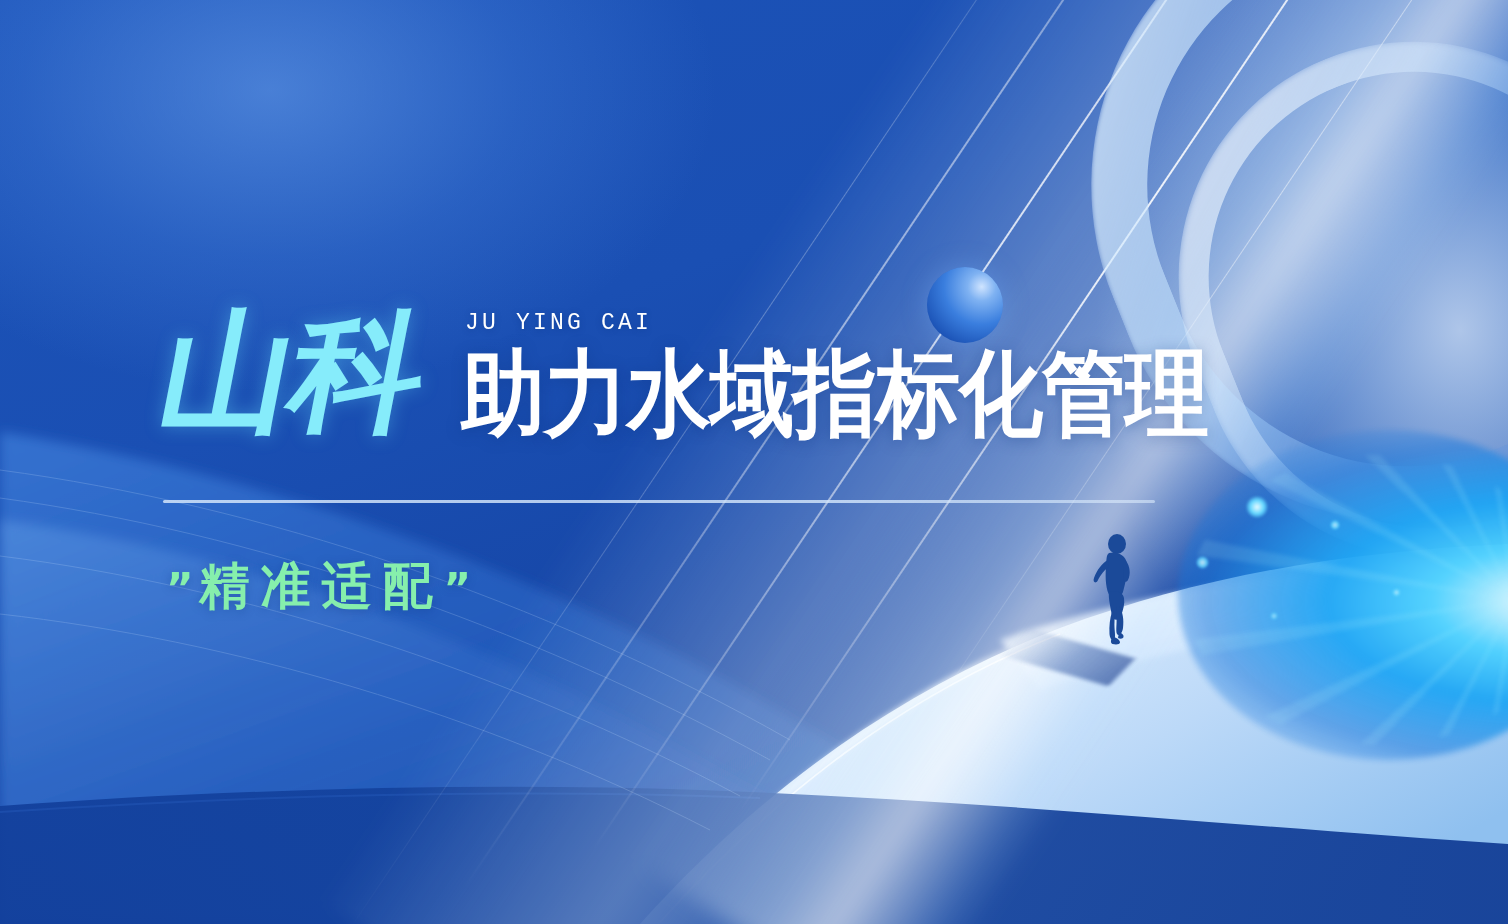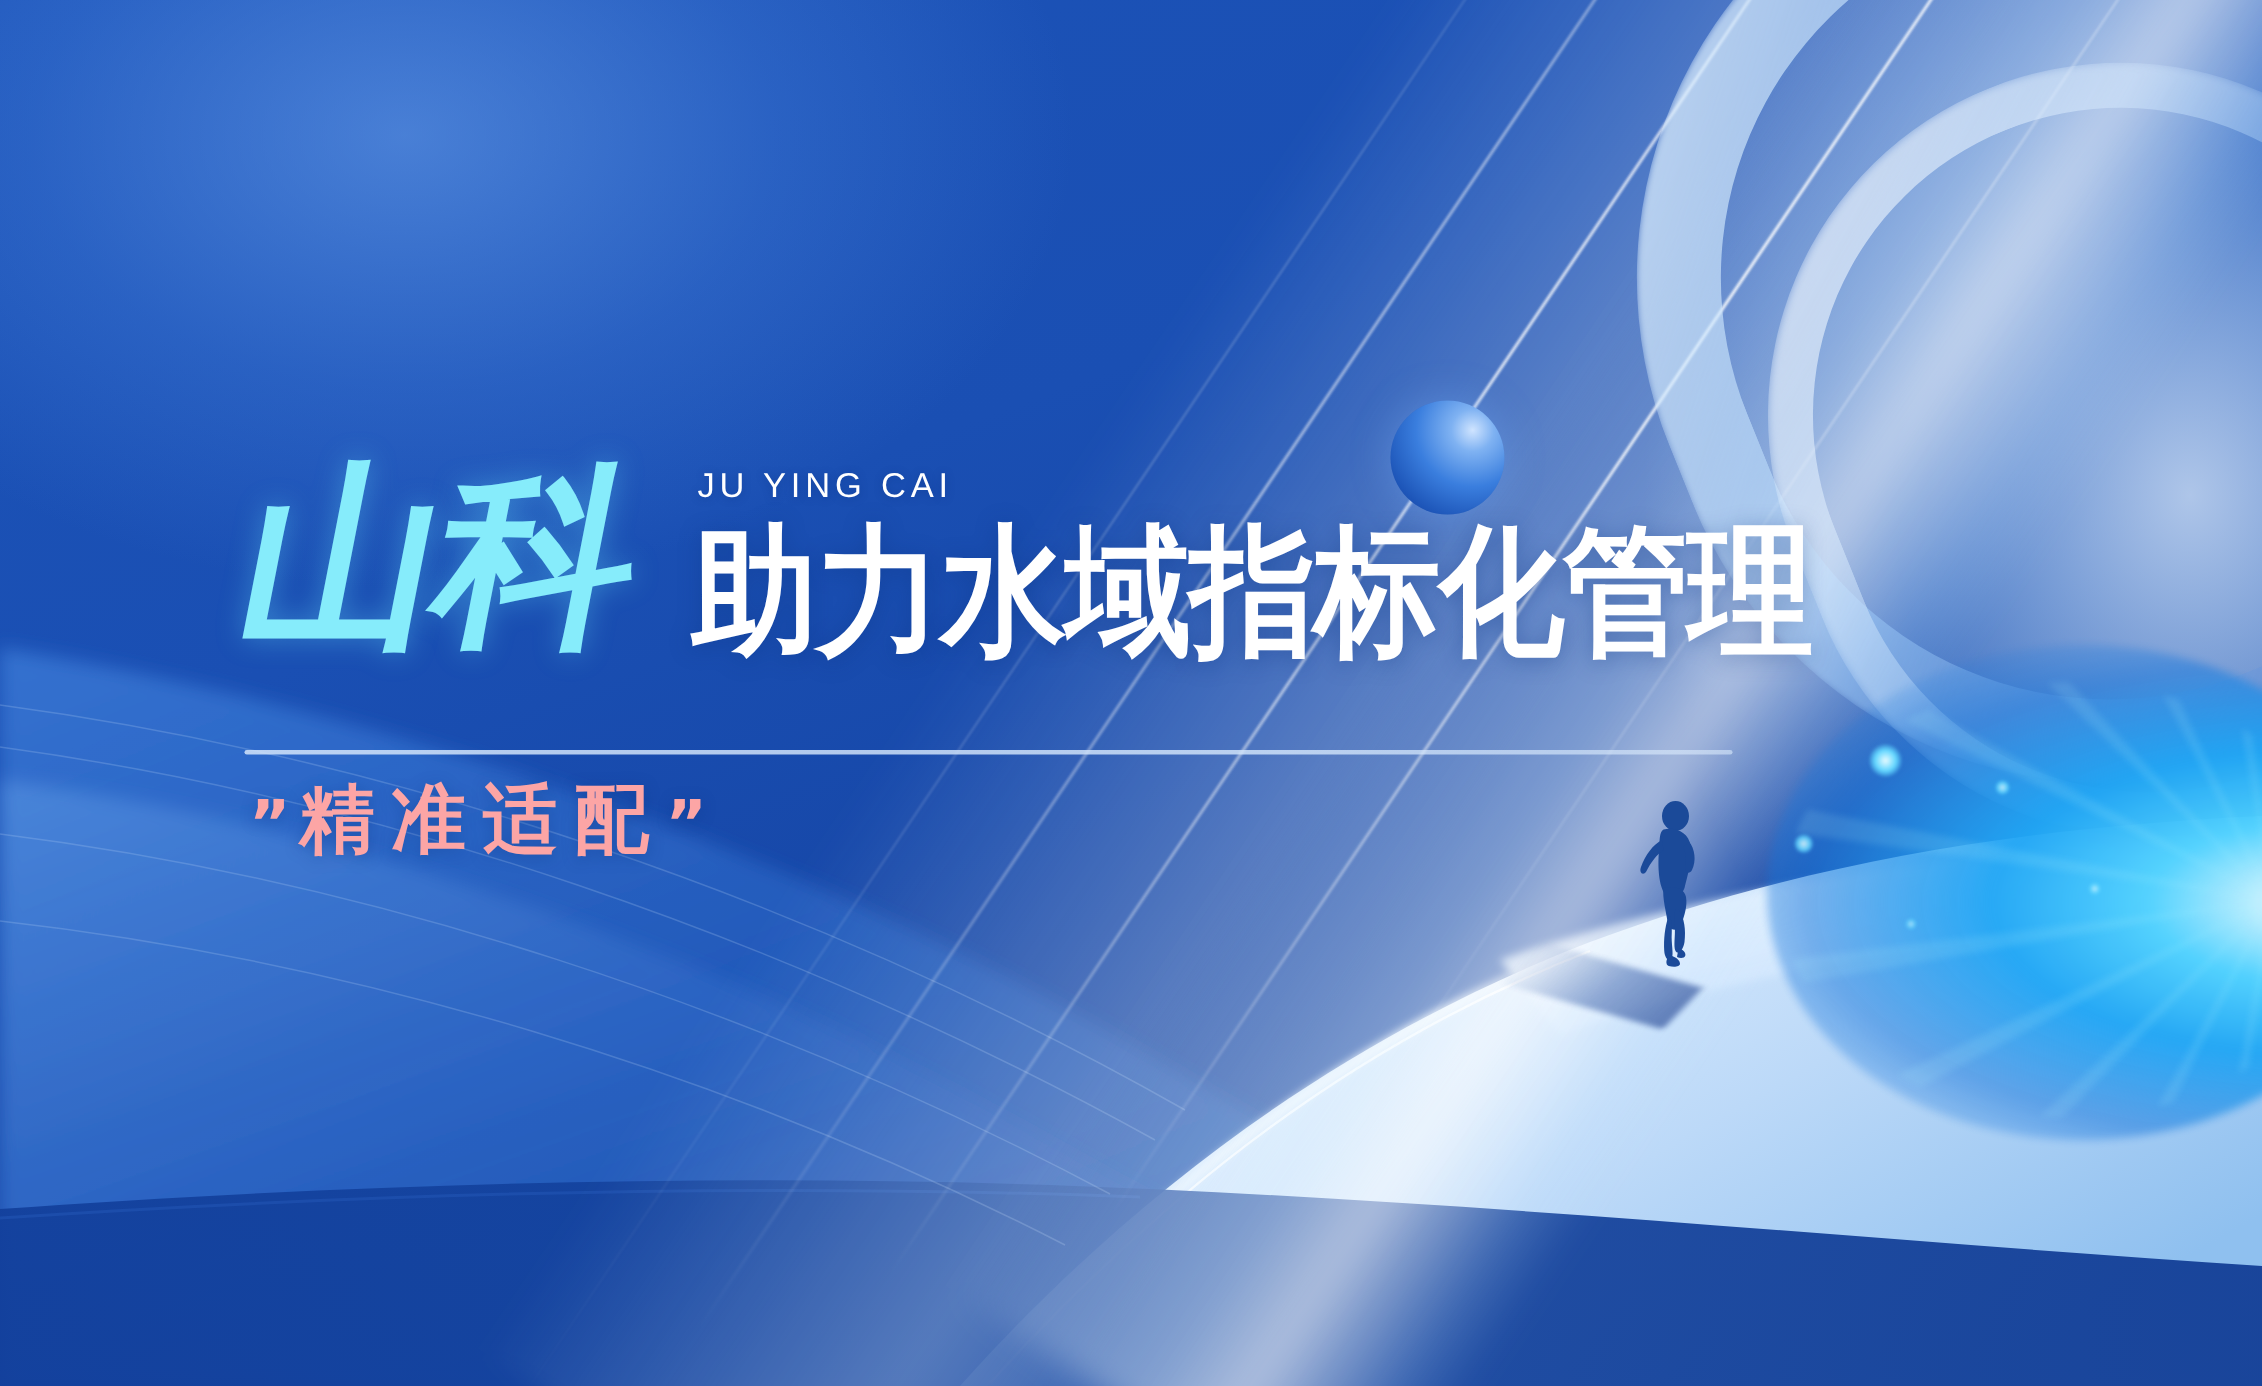--- a/index.html
+++ b/index.html
@@ -221,20 +221,21 @@
   }
   .pinyin{
     color:#ffffff;
     font-size:23px;
     letter-spacing:3.2px;
     font-weight:normal;
     margin-bottom:10px;
     margin-left:4px;
     white-space:nowrap;
     text-shadow:0 1px 6px rgba(10,50,130,0.45);
+    font-family:Liberation Mono, monospace;
   }
   .headline{
     color:#ffffff;
     font-size:84px;
     font-weight:bold;
     line-height:1;
     letter-spacing:-1px;
     white-space:nowrap;
     transform:scaleY(1.12);
     transform-origin:left top;
@@ -248,22 +249,22 @@
     width:992px; height:3px;
     background:linear-gradient(90deg,
       rgba(210,228,250,0.85) 0%,
       rgba(214,232,252,0.80) 70%,
       rgba(225,240,255,0.55) 100%);
     border-radius:2px;
   }
 
   .tagline{
     position:absolute;
-    left:166px; top:513px;
-    color:#fca5a5;
+    left:166px; top:553px;
+    color:#86efac;
     font-size:50px;
     font-weight:bold;
     letter-spacing:11px;
     white-space:nowrap;
     text-shadow:0 2px 10px rgba(12,52,130,0.35);
     font-family:"DejaVu Sans","Liberation Sans",sans-serif;
   }
   .tagline .qm{ font-size:42px; letter-spacing:6px; }
 </style>
 </head>

